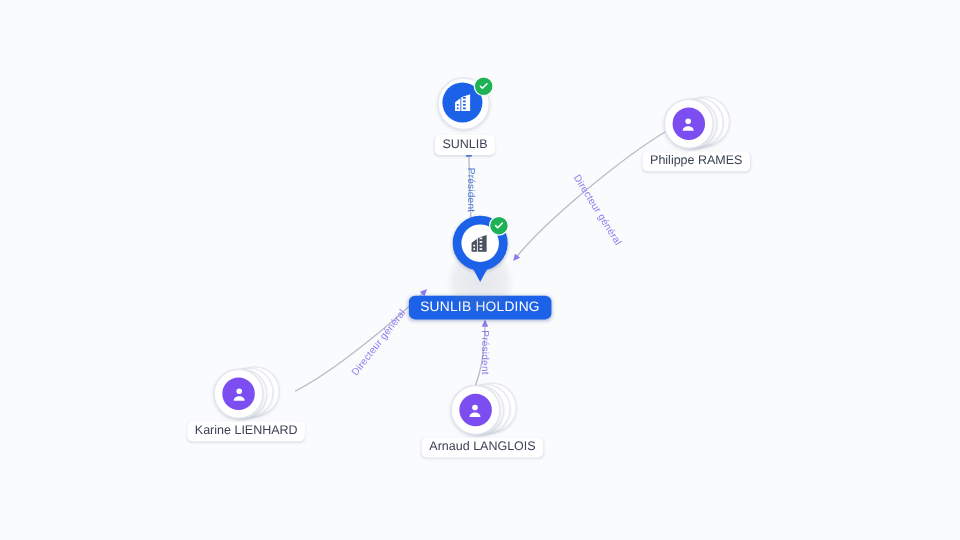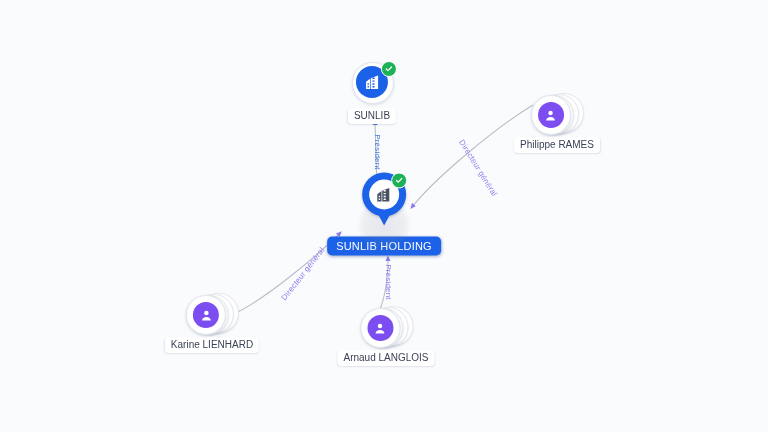--- a/index.html
+++ b/index.html
@@ -239,21 +239,21 @@
   </svg>
 
   <div class="edge-label blue" style="left:377px; top:152px; transform: translate(-50%,-50%) rotate(90deg);">Président</div>
 
   <div class="edge-label purple" style="left:478px; top:168px; transform: translate(-50%,-50%) rotate(58deg);">Directeur général</div>
 
   <div class="edge-label purple" style="left:303px; top:274px; transform: translate(-50%,-50%) rotate(-52deg);">Directeur général</div>
 
   <div class="edge-label purple" style="left:388px; top:282px; transform: translate(-50%,-50%) rotate(90deg);">Président</div>
 
-  <div class="node" style="left:372px; top:93px;align-items:flex-end;">
+  <div class="node" style="left:372px; top:93px;">
     <div class="circle-wrap">
       <div class="circle-ring"></div>
       <div class="circle-fill">
         <svg width="17" height="17" viewBox="0 0 24 24" aria-hidden="true">
           <path d="M3 21V11l6-4.5V21H3zm7 0V5.5L20 2v19H10zM5 19h2v-2H5v2zm0-4h2v-2H5v2zm7 4h3v-2h-3v2zm0-4h3v-2h-3v2zm0-4h3V9h-3v2zm0-4h3V5h-3v2z" fill="#ffffff"></path>
         </svg>
       </div>
       <div class="badge-check" style="right:-1px; top:-1px;">
         <svg width="8" height="8" viewBox="0 0 24 24" aria-hidden="true">
           <path d="M20 6L9 17l-5-5" fill="none" stroke="#ffffff" stroke-width="3.6" stroke-linecap="round" stroke-linejoin="round"></path>
@@ -275,38 +275,38 @@
         <div class="badge-check" style="right:-1px; top:0px;">
           <svg width="8" height="8" viewBox="0 0 24 24" aria-hidden="true">
             <path d="M20 6L9 17l-5-5" fill="none" stroke="#ffffff" stroke-width="3.6" stroke-linecap="round" stroke-linejoin="round"></path>
           </svg>
         </div>
       </div>
     </div>
     <div class="node-label primary">SUNLIB HOLDING</div>
   </div>
 
-  <div class="node" style="left:557px; top:122px;">
+  <div class="node" style="left:557px; top:106px;">
     <div class="person-wrap">
       <div class="stack-c s3"></div>
       <div class="stack-c s2"></div>
       <div class="stack-c s1"></div>
       <div class="person-main">
         <div class="person-avatar">
           <svg width="15" height="15" viewBox="0 0 24 24" aria-hidden="true">
             <circle cx="12" cy="8" r="3.6" fill="#ffffff"></circle>
             <path d="M5 20c0-3.6 3.2-5.6 7-5.6s7 2 7 5.6z" fill="#ffffff"></path>
           </svg>
         </div>
       </div>
     </div>
     <div class="node-label">Philippe RAMES</div>
   </div>
 
-  <div class="node" style="left:212px; top:322px;">
+  <div class="node" style="left:197px; top:322px;">
     <div class="person-wrap">
       <div class="stack-c s3"></div>
       <div class="stack-c s2"></div>
       <div class="stack-c s1"></div>
       <div class="person-main">
         <div class="person-avatar">
           <svg width="15" height="15" viewBox="0 0 24 24" aria-hidden="true">
             <circle cx="12" cy="8" r="3.6" fill="#ffffff"></circle>
             <path d="M5 20c0-3.6 3.2-5.6 7-5.6s7 2 7 5.6z" fill="#ffffff"></path>
           </svg>

